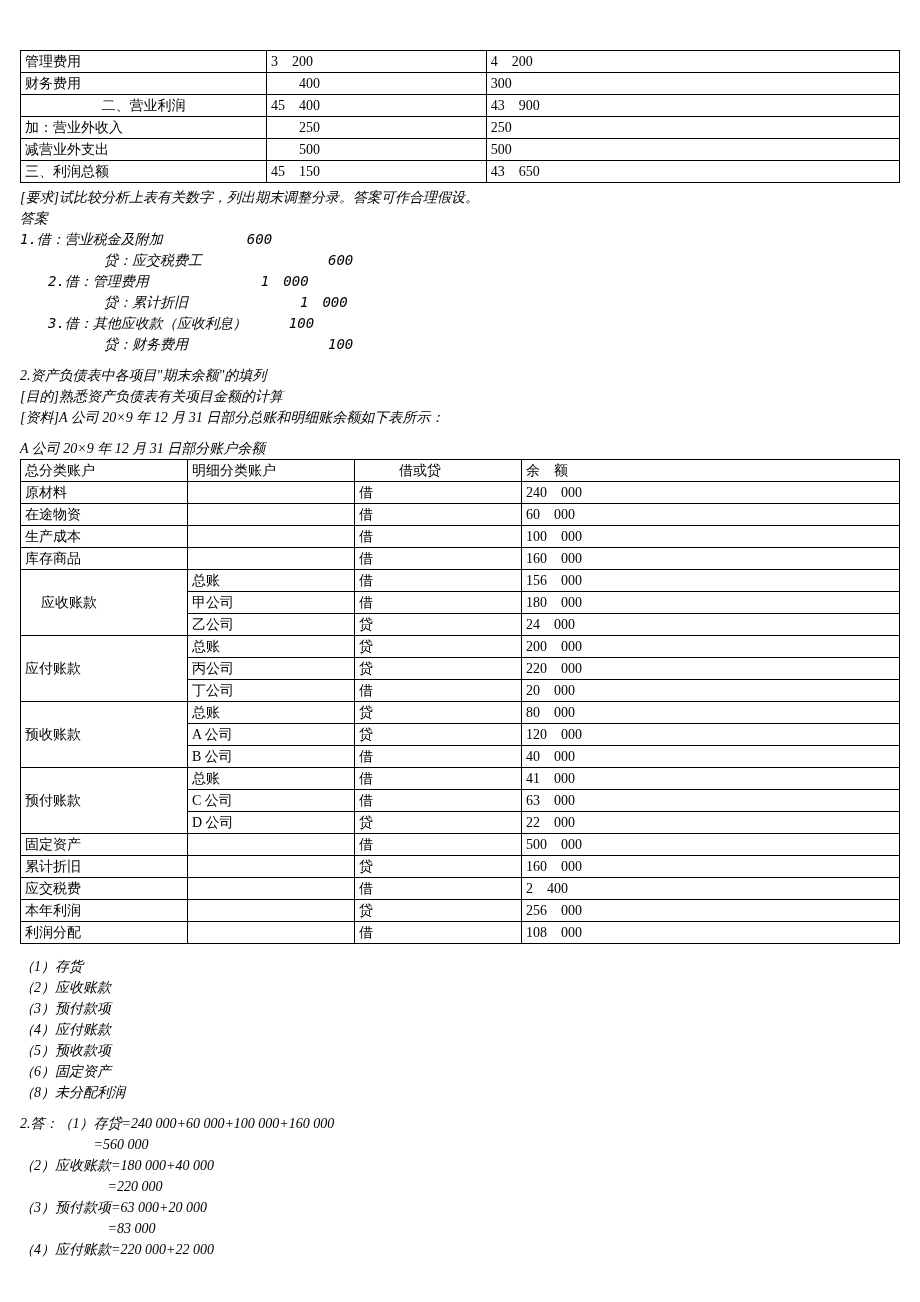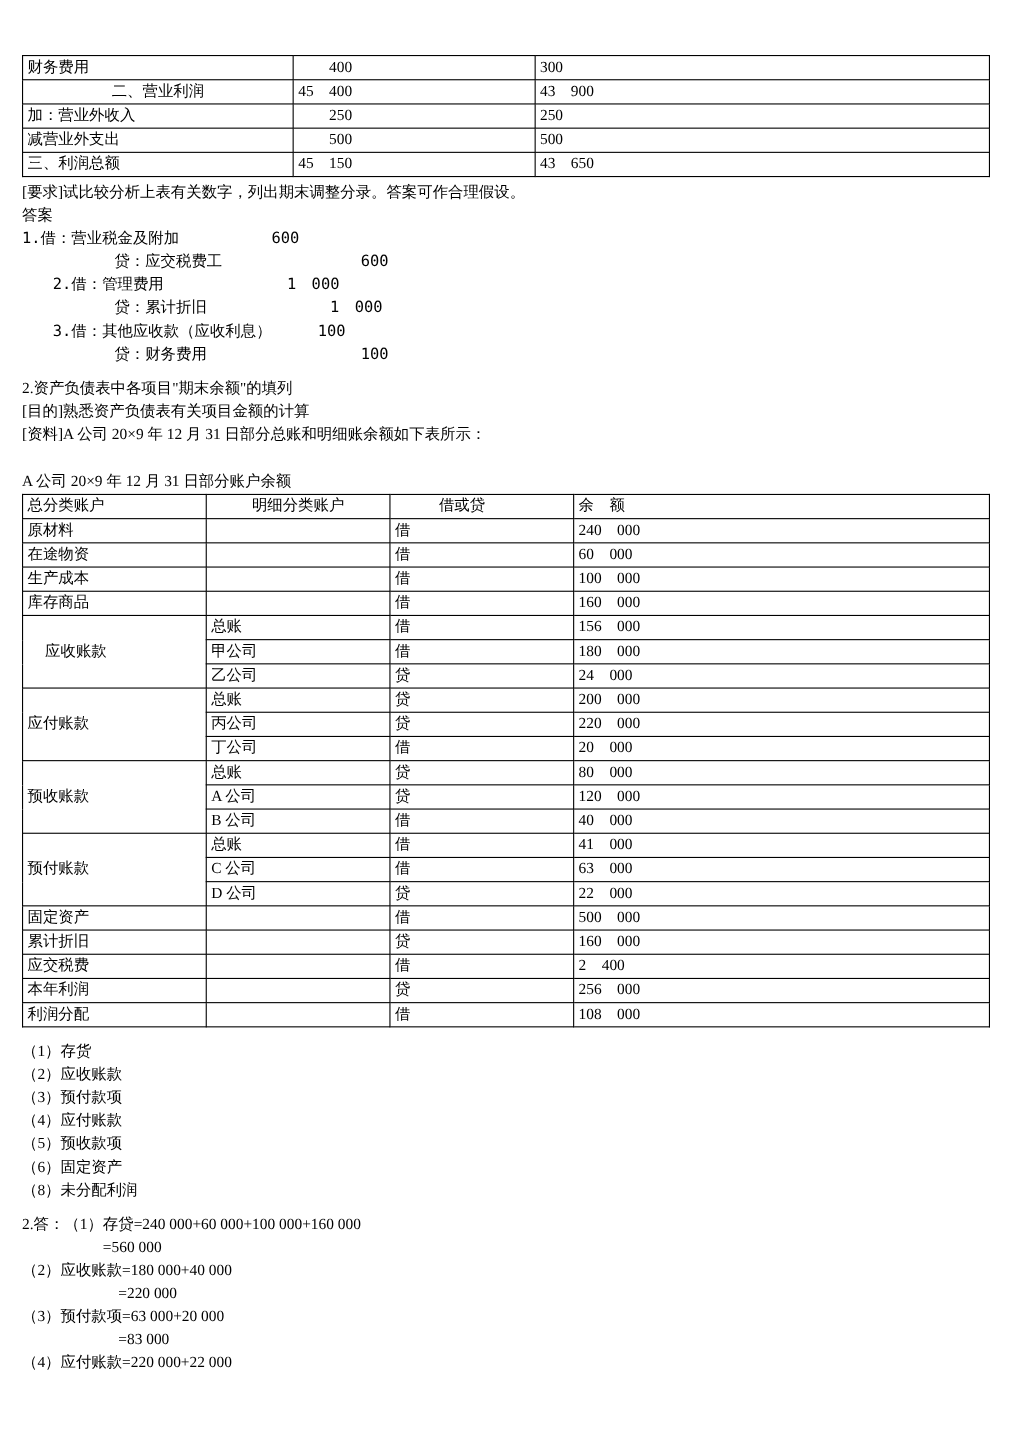--- a/index.html
+++ b/index.html
@@ -1,31 +1,36 @@
 <!DOCTYPE html>
 <html><head>
   <meta charset="utf-8">
   <style>
     * { margin: 0; padding: 0; box-sizing: border-box; }
     body { font-family: "SimSun", "宋体", serif; font-size: 14px; line-height: 1.5; padding: 50px 20px 40px 20px; color: #000; background: #fff; }
     .content { max-width: 880px; margin: 0 auto; }
     table { border-collapse: collapse; width: 100%; margin-bottom: 4px; }
     table.bordered td { border: 1px solid #000; padding: 0 4px; vertical-align: top; }
     .entry-line { white-space: pre; font-family: "SimSun", monospace; }
-    .section { margin-bottom: 10px; }
+    .section { margin-bottom: 10px; font-style: italic; }
     p { margin: 0; }
     .pre { white-space: pre; }
   </style>
 </head>
 <body>
 
 <div class="content">
 
   <table class="bordered" id="table1">
     <tbody>
+        <tr>
+          <td style="width: 28%;">管理费用</td>
+          <td style="width: 25%;">3　200</td>
+          <td>4　200</td>
+        </tr>
         <tr>
           <td style="width: 28%;">财务费用</td>
           <td style="width: 25%;">　　400</td>
           <td>300</td>
         </tr>
         <tr>
           <td style="width: 28%; text-align: center;">二、营业利润</td>
           <td style="width: 25%;">45　400</td>
           <td>43　900</td>
         </tr>
@@ -59,27 +64,27 @@
         <p class="entry-line">　　　　　　贷：财务费用　　　　　　　　　　100</p>
       </div>
   </div>
 
   <div class="section">
     <p>2.资产负债表中各项目"期末余额"的填列</p>
     <p>[目的]熟悉资产负债表有关项目金额的计算</p>
     <p>[资料]A 公司 20×9 年 12 月 31 日部分总账和明细账余额如下表所示：</p>
   </div>
 
-  <p style="margin-top:22px;">A 公司 20×9 年 12 月 31 日部分账户余额</p>
+  <p style="margin-top:10px;font-style:italic;">A 公司 20×9 年 12 月 31 日部分账户余额</p>
 
   <table class="bordered" id="table2">
     <tbody>
         <tr>
           <td style="width: 19%;">总分类账户</td>
-          <td style="width: 19%; text-align: center;">明细分类账户</td>
+          <td style="width: 19%;">明细分类账户</td>
           <td style="width: 19%; padding-left: 44px;">借或贷</td>
           <td>余　额</td>
         </tr>
         <tr>
           <td>原材料</td>
           <td></td>
           <td>借</td>
           <td>240　000</td>
         </tr>
         <tr>

